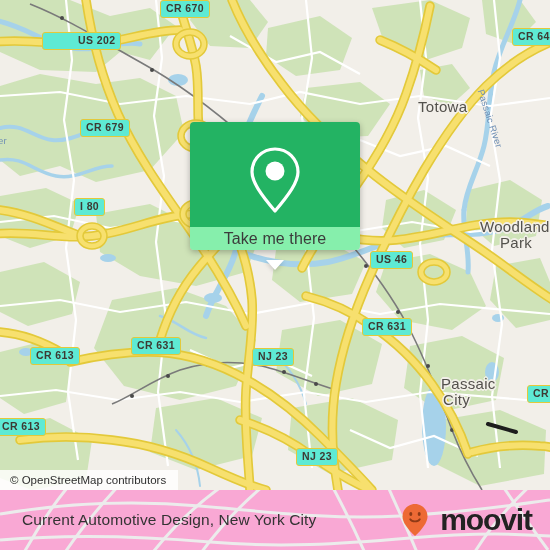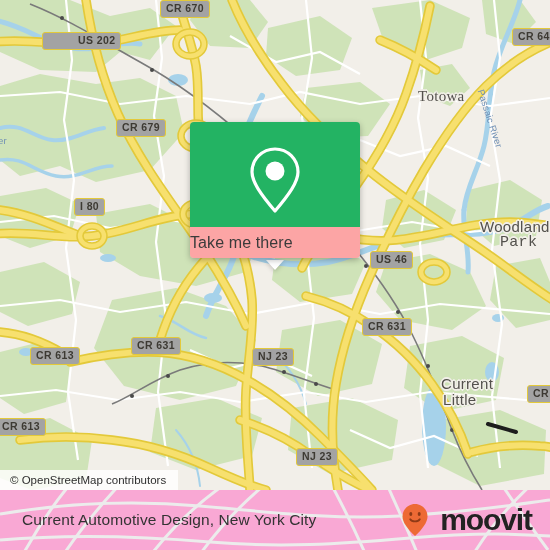--- a/index.html
+++ b/index.html
@@ -10,21 +10,21 @@
   }
   #app{position:relative;width:550px;height:550px;overflow:hidden;background:#fff;}
 
   
   #map{position:absolute;left:0;top:0;width:550px;height:490px;overflow:hidden;background:#f2efe9;}
   #map svg{position:absolute;left:0;top:0;}
 
   
   .shield{
     position:absolute;
-    background:#a3a3a3;
+    background:#5eead4;
     border:1.5px solid #e3c93a;
     border-radius:3px;
     color:#3d3a33;
     font-size:10.5px;
     font-weight:bold;
     letter-spacing:.4px;
     padding:2px 5px 3px 5px;
     line-height:11px;
     white-space:nowrap;
     box-sizing:border-box;
@@ -62,21 +62,21 @@
   #card{
     position:absolute;left:190px;top:122px;width:170px;
     border-radius:4px;overflow:hidden;
     box-shadow:0 2px 6px rgba(0,0,0,.28);
   }
   #card-green{
     background:#23b363;height:105px;position:relative;
   }
   #pin-wrap{position:absolute;left:0;right:0;top:22px;display:flex;justify-content:center;}
   #card-foot{
-    background:#fca5a5;height:31px;display:flex;align-items:center;
+    background:#86efac;height:23px;display:flex;align-items:center;justify-content:center;
   }
   #card-foot span{
     color:#3b3b3b;font-size:16px;letter-spacing:.1px;
   }
   #card-tail{
     position:absolute;left:50%;margin-left:-9px;top:260px;
     width:0;height:0;
     border-left:9px solid transparent;border-right:9px solid transparent;
     border-top:10px solid #fff;
     filter:drop-shadow(0 2px 2px rgba(0,0,0,.18));
@@ -295,30 +295,30 @@
           <ellipse cx="196" cy="214" rx="13" ry="11"></ellipse>
           <ellipse cx="92" cy="236" rx="12" ry="10"></ellipse>
           <ellipse cx="434" cy="272" rx="13" ry="10"></ellipse>
         </g>
       </g>
     </svg>
 
     <div class="water-label" style="left:486px;top:88px;transform:rotate(72deg);transform-origin:left top;">Passaic River</div>
     <div class="water-label" style="left:-2px;top:135px;">er</div>
 
-    <div class="place" style="left:418px;top:88px;font-family:Liberation Serif, serif;">Totowa</div>
+    <div class="place" style="left:418px;top:98px;">Totowa</div>
     <div class="place" style="left:480px;top:218px;">Woodland</div>
-    <div class="place" style="left:500px;top:234px;font-family:Liberation Mono, monospace;">Park</div>
-    <div class="place" style="left:441px;top:375px;">Current</div>
-    <div class="place" style="left:443px;top:391px;">Little</div>
+    <div class="place" style="left:500px;top:234px;">Park</div>
+    <div class="place" style="left:441px;top:375px;">Passaic</div>
+    <div class="place" style="left:443px;top:391px;">City</div>
 
     <div class="shield" style="left:160px;top:0px;">CR 670</div>
     <div class="shield" style="left:42px;top:32px;padding-left:35px;">US 202</div>
     <div class="shield" style="left:512px;top:28px;">CR 646</div>
-    <div class="shield" style="left:80px;top:119px;margin-left:36px;">CR 679</div>
+    <div class="shield" style="left:80px;top:119px;">CR 679</div>
     <div class="shield" style="left:74px;top:198px;">I 80</div>
     <div class="shield" style="left:370px;top:229px;margin-top:22px;">US 46</div>
     <div class="shield" style="left:362px;top:318px;">CR 631</div>
     <div class="shield" style="left:30px;top:347px;">CR 613</div>
     <div class="shield" style="left:131px;top:337px;">CR 631</div>
     <div class="shield" style="left:252px;top:348px;">NJ 23</div>
     <div class="shield" style="left:527px;top:385px;">CR</div>
     <div class="shield" style="left:-4px;top:418px;">CR 613</div>
     <div class="shield" style="left:296px;top:448px;">NJ 23</div>
 

